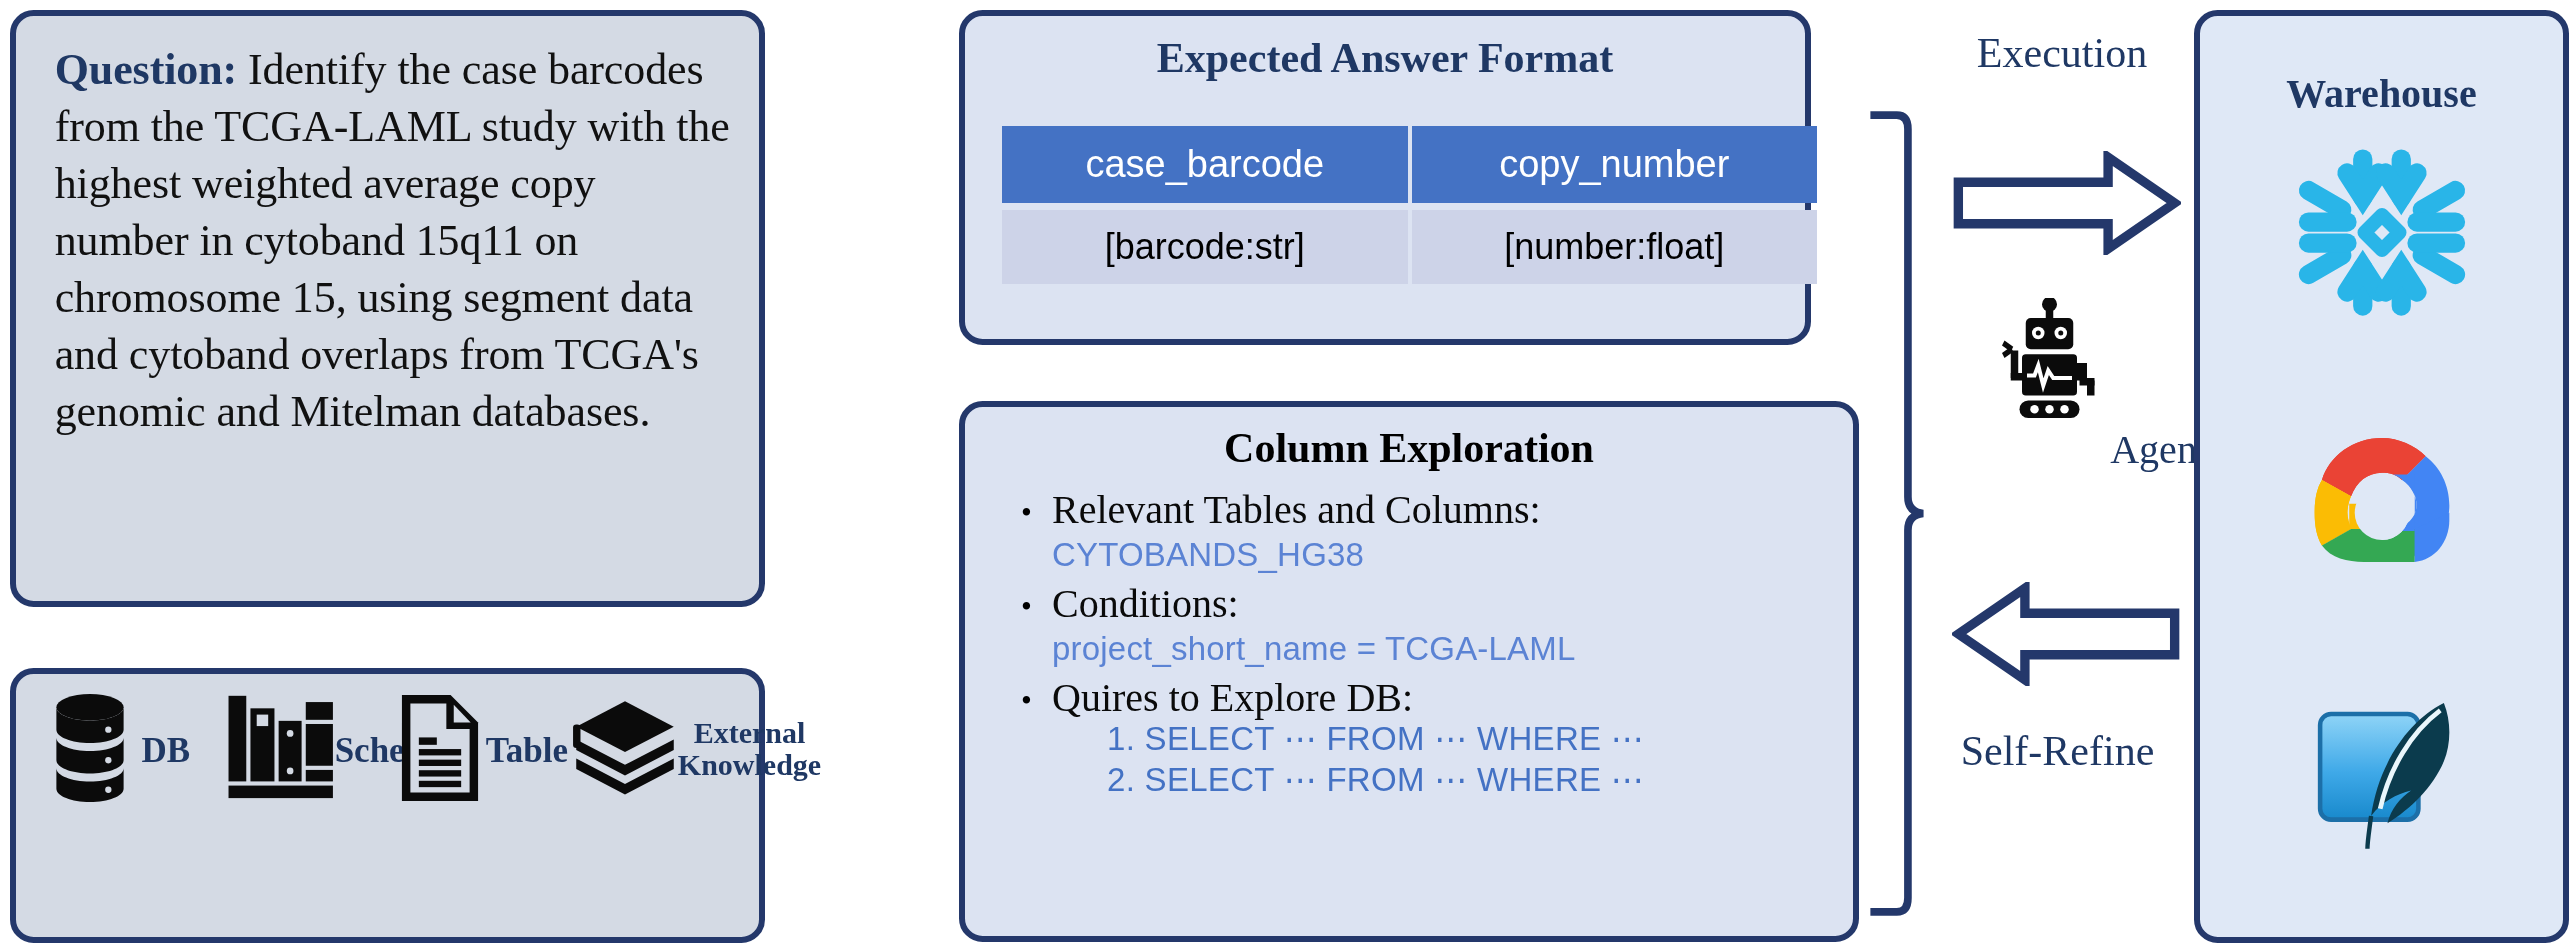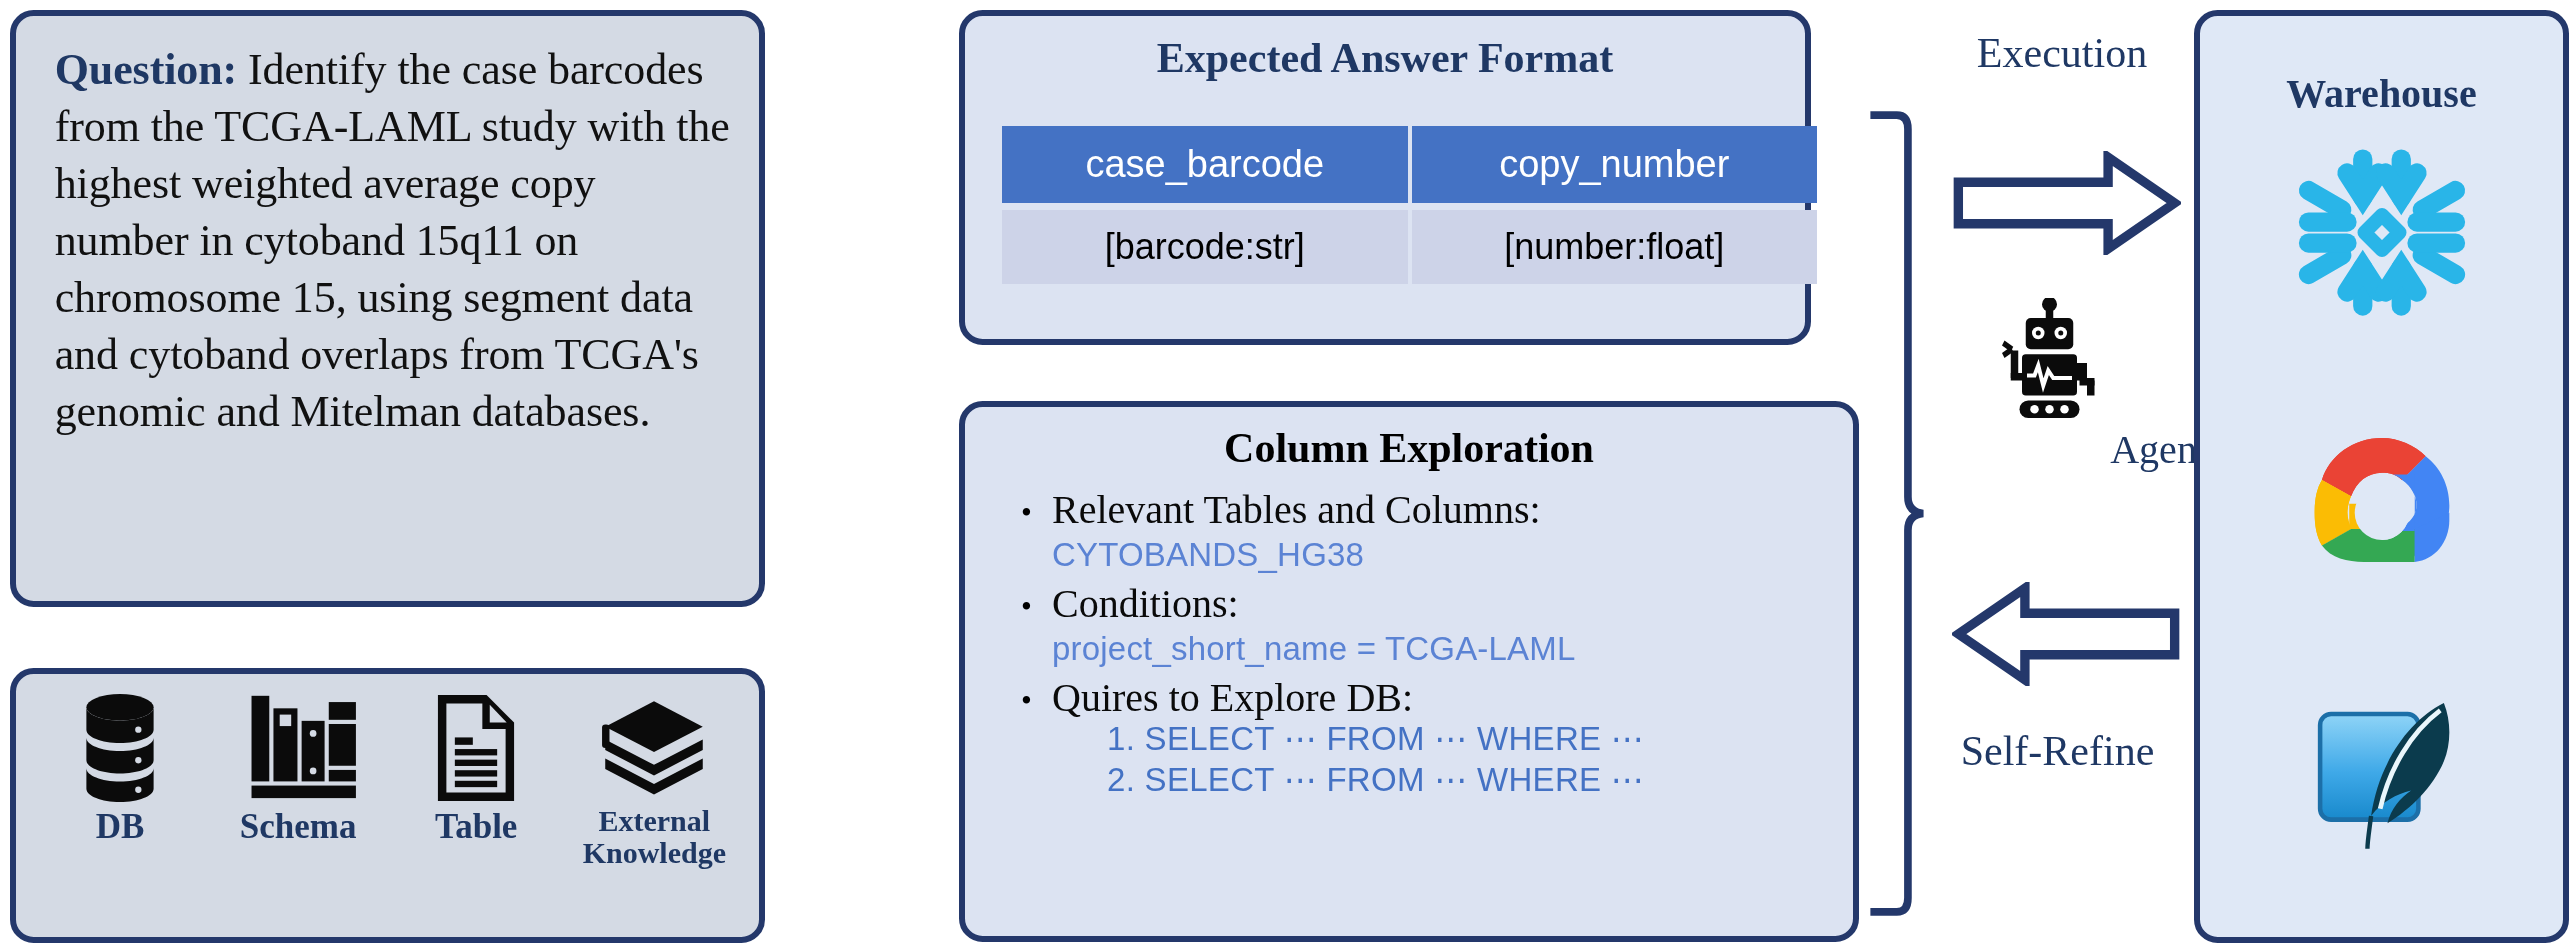--- a/index.html
+++ b/index.html
@@ -62,21 +62,21 @@
     position: absolute;
     inset: 0;
     display: flex;
     align-items: flex-start;
     justify-content: space-around;
     padding: 19.4px 15.3px 0 15.3px;
     box-sizing: border-box;
   }
   .resource {
     display: flex;
-    flex-direction: column;
+    flex-direction: row;
     align-items: center;
     width: 165px;
   }
   .resource .glyph {
     height: 110px;
     display: flex;
     align-items: flex-end;
     justify-content: center;
   }
   .resource .cap {

